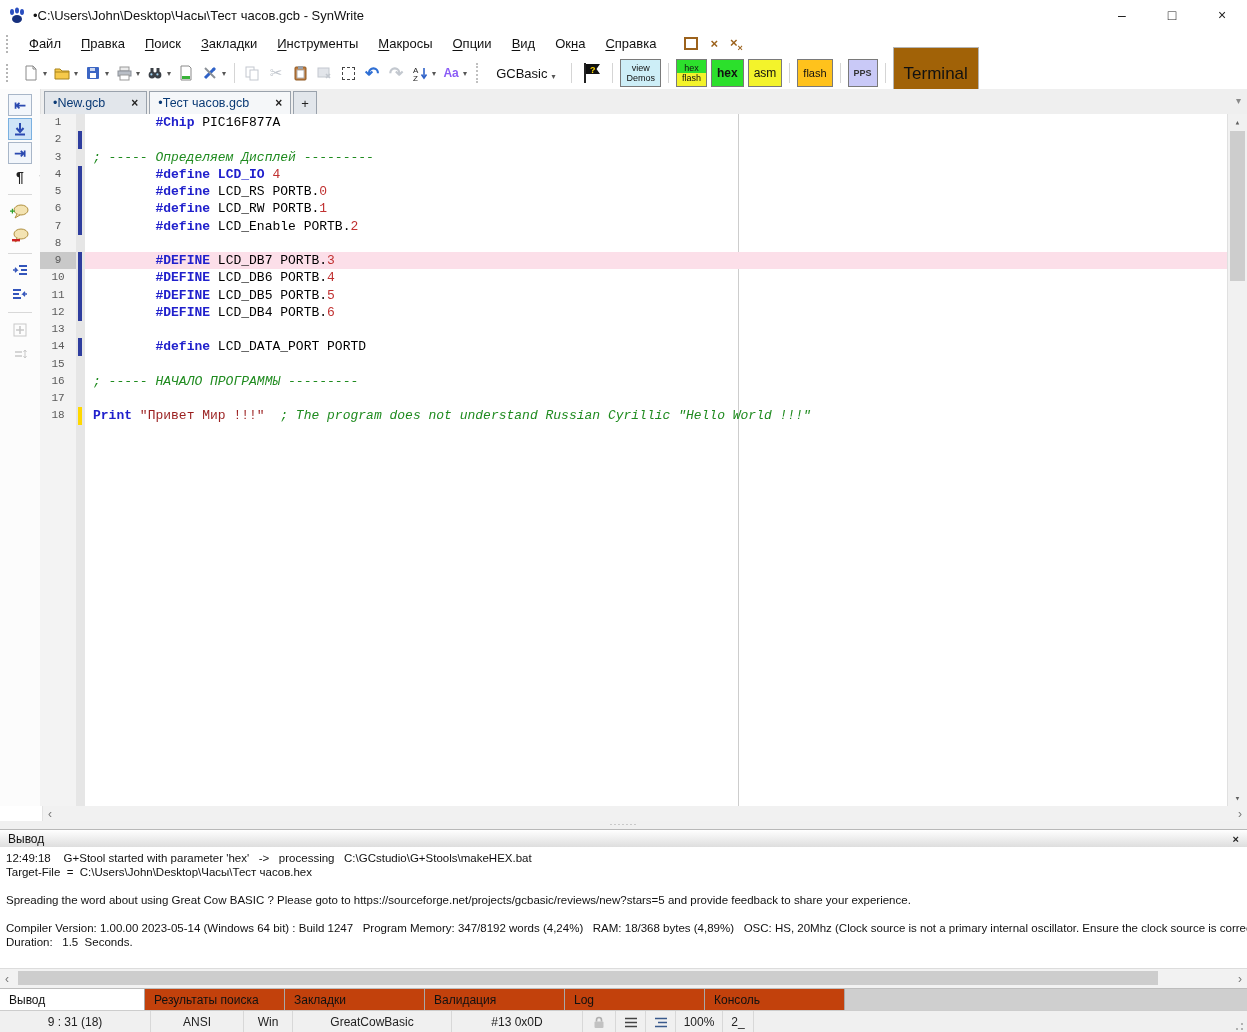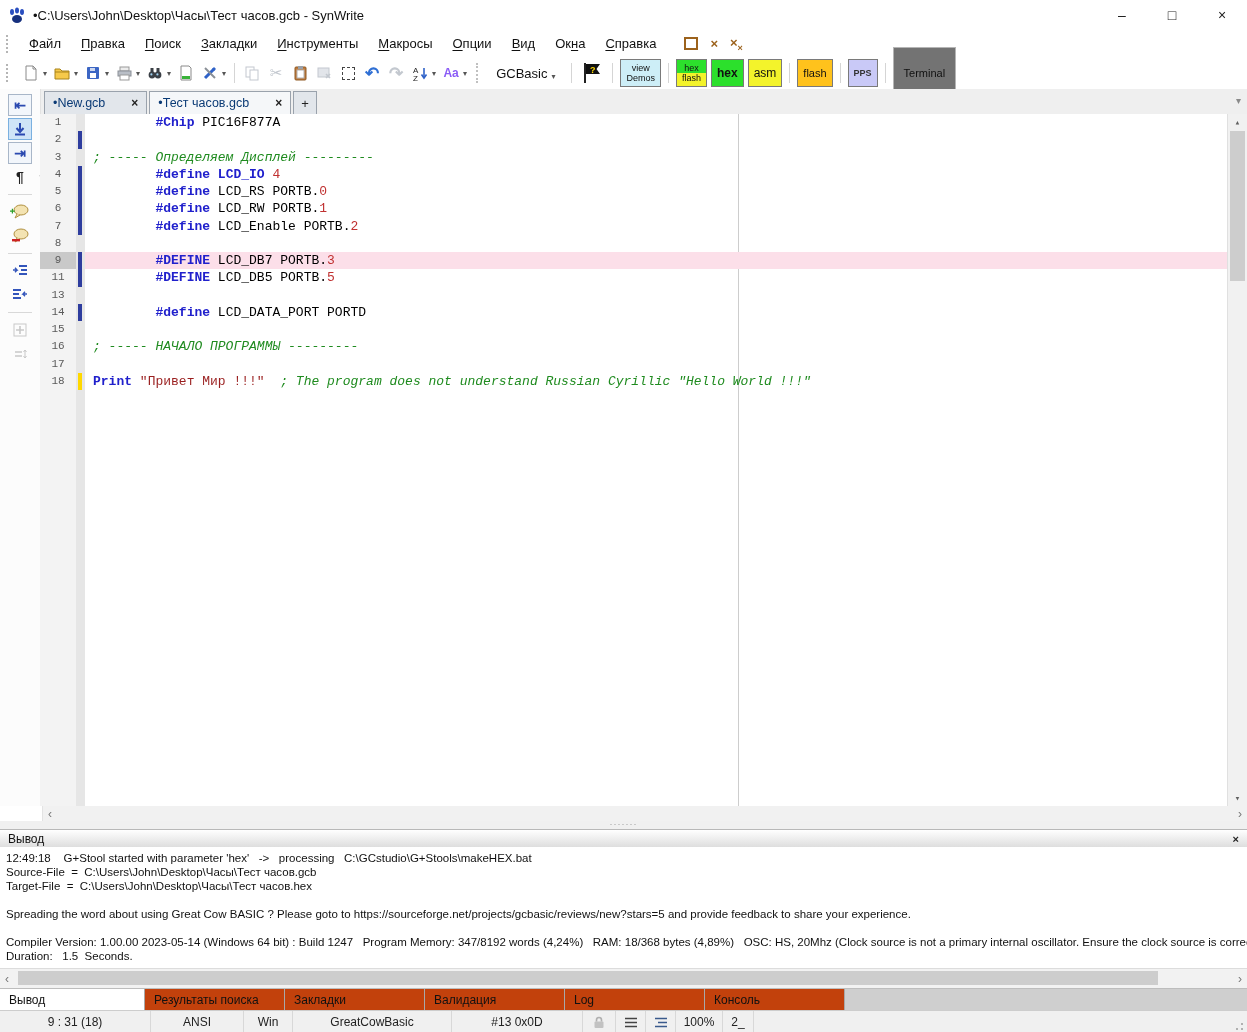--- a/index.html
+++ b/index.html
@@ -43,21 +43,21 @@
   .gcb-btn{display:flex;align-items:flex-end;gap:4px;font-size:13px;padding:3px 8px;}
   .cbtn{height:26px;border:1px solid #7a7a7a;display:flex;flex-direction:column;align-items:center;
         justify-content:center;margin:0 2px;padding:0 5px;line-height:1;font-size:12px;}
   .cbtn .l2{font-size:9px;line-height:10px;}
   .cbtn.demos{background:var(--btn-demos);}
   .cbtn.hexflash{background:linear-gradient(var(--btn-hex) 50%,var(--btn-asm) 50%);}
   .cbtn.hex{background:var(--btn-hex);font-weight:bold;}
   .cbtn.asm{background:var(--btn-asm);}
   .cbtn.flash{background:var(--btn-flash);font-size:11px;}
   .cbtn.pps{background:var(--btn-pps);font-size:9px;font-weight:bold;color:#333;}
-  .cbtn.term{background:#737373;border-color:#b5b5b5;font-size:11px;padding:12px 10px;}
+  .cbtn.term{background:#a16207;border-color:#b5b5b5;font-size:17px;padding:12px 10px;}
   
   .tabbar{position:absolute;top:89px;left:40px;right:0;height:25px;background:#efefef;
           border-bottom:1px solid #8f969e;display:flex;align-items:flex-end;padding-left:4px;}
   .tab{height:22px;display:flex;align-items:center;border:1px solid #9aa2ac;border-bottom:none;
        background:#e2e6eb;color:var(--tab-text);font-size:12.5px;padding:0 8px;margin-right:2px;}
   .tab.active{background:#f5f7f9;}
   .tab-label{margin-right:26px;white-space:nowrap;}
   .tab-close{font-weight:bold;color:#222;font-size:12px;cursor:default;}
   .tab.plus{width:22px;justify-content:center;padding:0;color:#222;font-size:13px;}
   .tab-overflow{position:absolute;right:6px;top:6px;color:#8a8a8a;font-size:10px;}
@@ -455,26 +455,44 @@
       <div class="row current">
         <div class="num">9</div>
         <div class="markcol">
           <div class="bar" style="background: var(--mark-blue);"></div>
         </div>
         <div class="rowbody">
           <span class="codetext"><span class="seg-pln">        </span><span class="seg-kw">#DEFINE</span><span class="seg-pln"> </span><span class="seg-id">LCD_DB7 PORTB.</span><span class="seg-num">3</span></span>
         </div>
       </div>
       <div class="row">
+        <div class="num">10</div>
+        <div class="markcol">
+          <div class="bar" style="background: var(--mark-blue);"></div>
+        </div>
+        <div class="rowbody">
+          <span class="codetext"><span class="seg-pln">        </span><span class="seg-kw">#DEFINE</span><span class="seg-pln"> </span><span class="seg-id">LCD_DB6 PORTB.</span><span class="seg-num">4</span></span>
+        </div>
+      </div>
+      <div class="row">
         <div class="num">11</div>
         <div class="markcol">
           <div class="bar" style="background: var(--mark-blue);"></div>
         </div>
         <div class="rowbody">
           <span class="codetext"><span class="seg-pln">        </span><span class="seg-kw">#DEFINE</span><span class="seg-pln"> </span><span class="seg-id">LCD_DB5 PORTB.</span><span class="seg-num">5</span></span>
+        </div>
+      </div>
+      <div class="row">
+        <div class="num">12</div>
+        <div class="markcol">
+          <div class="bar" style="background: var(--mark-blue);"></div>
+        </div>
+        <div class="rowbody">
+          <span class="codetext"><span class="seg-pln">        </span><span class="seg-kw">#DEFINE</span><span class="seg-pln"> </span><span class="seg-id">LCD_DB4 PORTB.</span><span class="seg-num">6</span></span>
         </div>
       </div>
       <div class="row">
         <div class="num">13</div>
         <div class="markcol"></div>
         <div class="rowbody">
           <span class="codetext"></span>
         </div>
       </div>
       <div class="row">
@@ -530,21 +548,20 @@
 </div>
 
 <div class="splitter"><span>·······</span></div>
 
 <div class="out-header">
   <span>Вывод</span>
   <span class="out-close">×</span>
 </div>
 <div class="out-body" id="out-body">
     <div class="out-line">12:49:18    G+Stool started with parameter 'hex'   -&gt;   processing   C:\GCstudio\G+Stools\makeHEX.bat</div>
-    <div class="out-line">Source-File  =  C:\Users\John\Desktop\Часы\Тест часов.gcb</div>
     <div class="out-line">Target-File  =  C:\Users\John\Desktop\Часы\Тест часов.hex</div>
     <div class="out-line"> </div>
     <div class="out-line">Spreading the word about using Great Cow BASIC ? Please goto to https://sourceforge.net/projects/gcbasic/reviews/new?stars=5 and provide feedback to share your experience.</div>
     <div class="out-line"> </div>
     <div class="out-line">Compiler Version: 1.00.00 2023-05-14 (Windows 64 bit) : Build 1247   Program Memory: 347/8192 words (4,24%)   RAM: 18/368 bytes (4,89%)   OSC: HS, 20Mhz (Clock source is not a primary internal oscillator. Ensure the clock source is correctly setup)   Ch</div>
     <div class="out-line">Duration:   1.5  Seconds.</div>
   </div>
 <div class="o-hscroll">
   <span class="h-arrow" style="left:5px;">‹</span>
   <div class="o-thumb"></div>

